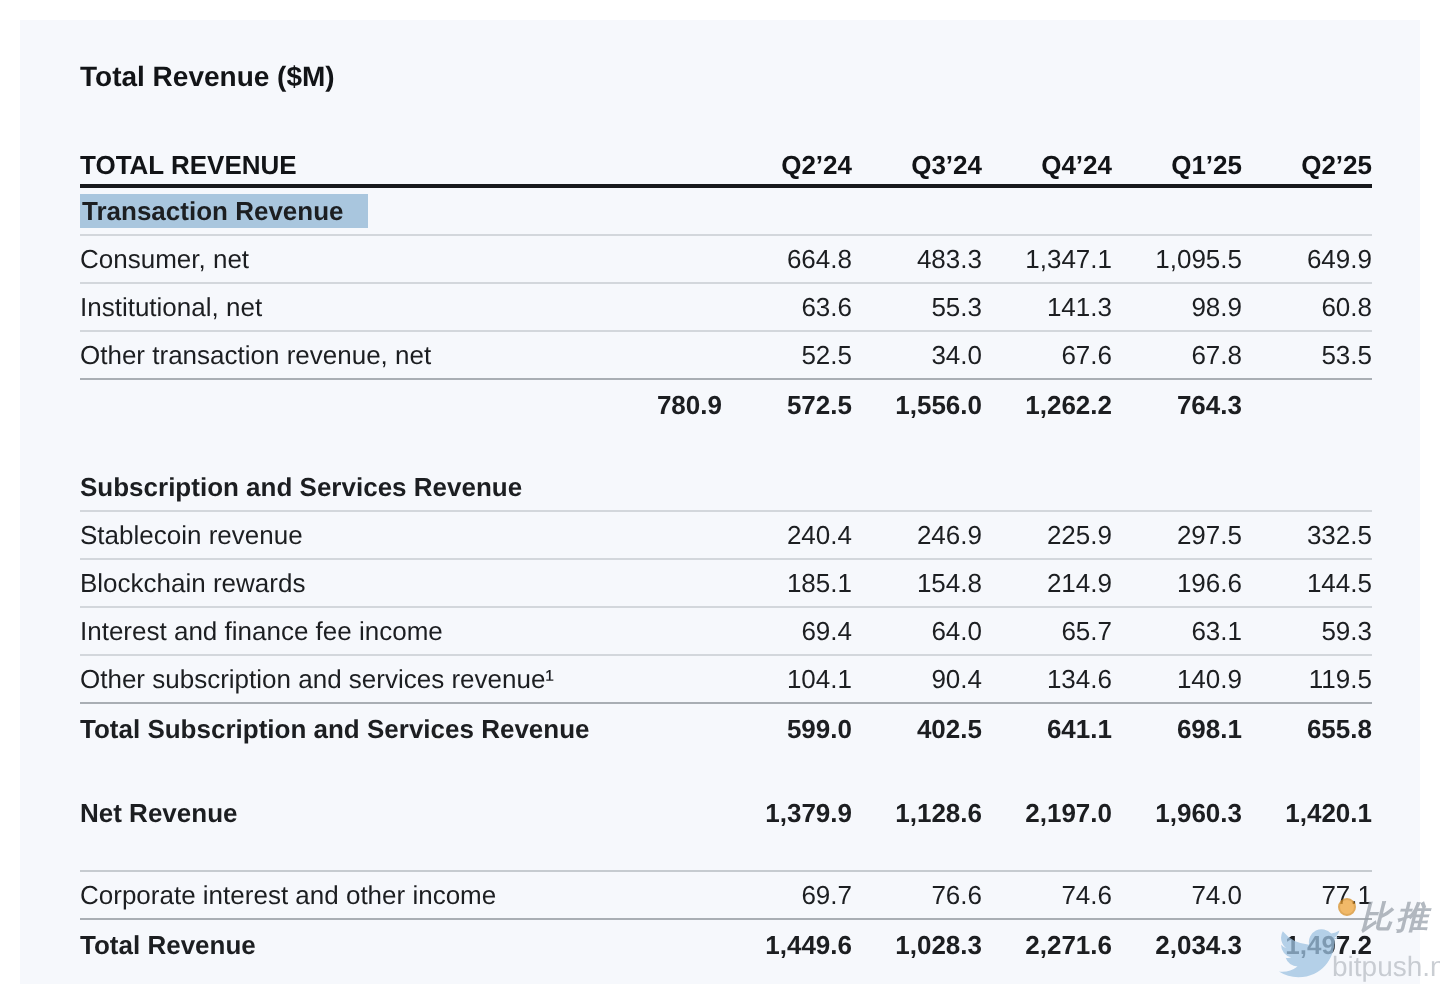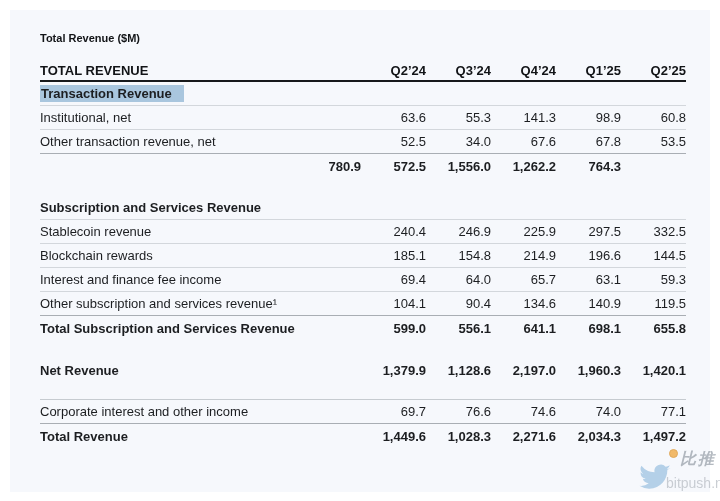--- a/index.html
+++ b/index.html
@@ -8,26 +8,26 @@
 
   .panel {
     position: absolute;
     left: 10px; top: 10px;
     width: 700px; height: 482px;
     background: #f6f8fc;
     padding: 18px 24px 0 30px;
   }
 
   .doc-title {
-    font-size: 11px;
+    font-size: 14px;
     font-weight: bold;
     color: #121417;
     height: 20px;
     line-height: 20px;
-    margin-bottom: 12px;
+    margin-bottom: 24px;
   }
 
   .grid-row {
     display: grid;
     grid-template-columns: 1fr 65px 65px 65px 65px 65px;
     align-items: center;
   }
 
   .header-row {
     height: 22px;
@@ -113,20 +113,28 @@
   <div id="rows">
       <div class="grid-row row section">
     <div class="label"><span class="hl-wrap highlight">Transaction Revenue</span></div>
     <div class="val"></div>
     <div class="val"></div>
     <div class="val"></div>
     <div class="val"></div>
     <div class="val"></div>
   </div>
       <div class="grid-row row data">
+    <div class="label"><span class="hl-wrap">Consumer, net</span></div>
+    <div class="val">664.8</div>
+    <div class="val">483.3</div>
+    <div class="val">1,347.1</div>
+    <div class="val">1,095.5</div>
+    <div class="val">649.9</div>
+  </div>
+      <div class="grid-row row data">
     <div class="label"><span class="hl-wrap">Institutional, net</span></div>
     <div class="val">63.6</div>
     <div class="val">55.3</div>
     <div class="val">141.3</div>
     <div class="val">98.9</div>
     <div class="val">60.8</div>
   </div>
       <div class="grid-row row data pre-total">
     <div class="label"><span class="hl-wrap">Other transaction revenue, net</span></div>
     <div class="val">52.5</div>
@@ -179,21 +187,21 @@
     <div class="label"><span class="hl-wrap">Other subscription and services revenue¹</span></div>
     <div class="val">104.1</div>
     <div class="val">90.4</div>
     <div class="val">134.6</div>
     <div class="val">140.9</div>
     <div class="val">119.5</div>
   </div>
       <div class="grid-row row total">
     <div class="label"><span class="hl-wrap">Total Subscription and Services Revenue</span></div>
     <div class="val">599.0</div>
-    <div class="val">556.1</div>
+    <div class="val">402.5</div>
     <div class="val">641.1</div>
     <div class="val">698.1</div>
     <div class="val">655.8</div>
   </div>
       <div class="spacer"></div>
       <div class="grid-row row total">
     <div class="label"><span class="hl-wrap">Net Revenue</span></div>
     <div class="val">1,379.9</div>
     <div class="val">1,128.6</div>
     <div class="val">2,197.0</div>

